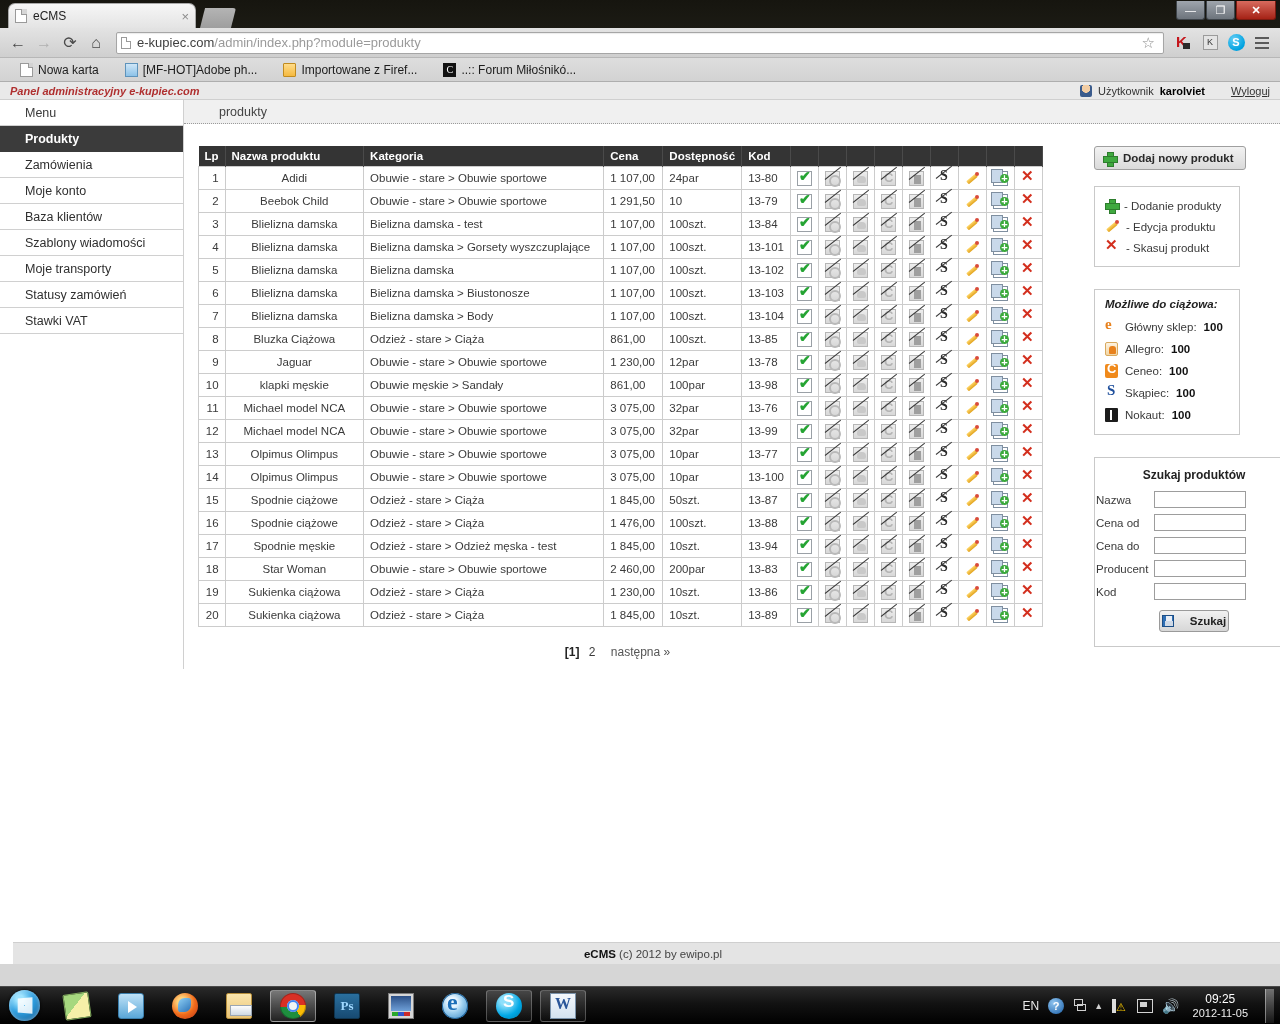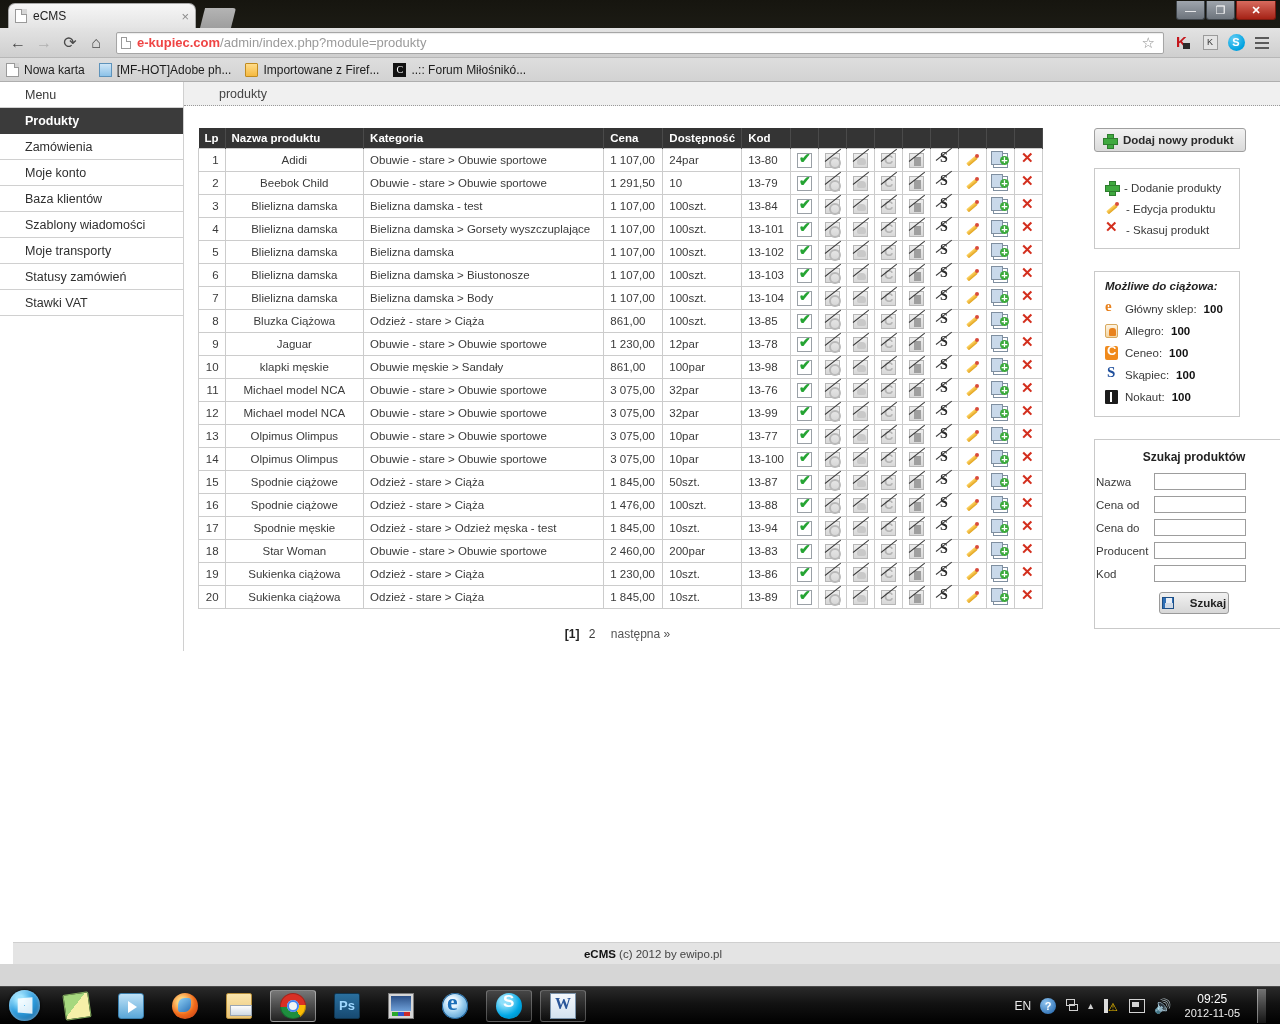--- a/index.html
+++ b/index.html
@@ -96,21 +96,21 @@
   }
   .omnibox .page-icon{
     width:10px; height:12px; background:#fff; border:1px solid #9a9a9a;
     margin-right:6px; position:relative;
   }
   .omnibox .page-icon:after{
     content:""; position:absolute; right:-1px; top:-1px; width:4px; height:4px;
     background:#fff; border-left:1px solid #9a9a9a; border-bottom:1px solid #9a9a9a;
   }
   .url{ font-size:13px; color:#9a9a9a; white-space:nowrap; }
-  .url b{ color:#ef4444; font-weight:bold; }
+  .url b{ color:#404040; font-weight:normal; }
   .star{ font-size:15px; color:#8c8c8c; padding:0 4px; }
   .ticon{ width:24px; height:24px; margin-left:2px; display:flex; align-items:center; justify-content:center; }
   .kav{
     width:16px;height:16px;position:relative;
   }
   .kav:before{
     content:"K"; position:absolute; left:0; top:-2px; font-size:15px;
     font-weight:bold; color:#c4161c; font-family:"Liberation Sans", sans-serif;
   }
   .kav:after{
@@ -125,21 +125,21 @@
     width:17px;height:17px;border-radius:50%;
     background:radial-gradient(circle at 35% 30%,#63cdf5 0,#00a2e0 70%);
     color:#fff;font-size:11px;font-weight:bold;text-align:center;line-height:17px;
   }
   .menuicon{ width:14px; }
   .menuicon span{ display:block; height:2px; background:#5a5a5a; margin:3px 0; }
 
   
   .bookmarks{
     height:24px; background:linear-gradient(180deg,#dedede 0,#d2d2d2 100%);
-    border-bottom:1px solid #aeaeae; display:flex; align-items:center; padding:0 6px;
+    border-bottom:1px solid #aeaeae; display:flex; align-items:center; padding:0 20px;gap:12px;
   }
   .bm{ display:flex; align-items:center; margin-right:14px; font-size:12px; color:#1c1c1c; }
   .bm .bmico{ width:13px; height:14px; margin-right:5px; position:relative; }
   .bmico.doc{ background:#fff; border:1px solid #9a9a9a; }
   .bmico.doc:after{ content:""; position:absolute; right:-1px; top:-1px; width:4px;height:4px;
       background:#d2d2d2; border-left:1px solid #9a9a9a;border-bottom:1px solid #9a9a9a; }
   .bmico.ps{
     background:linear-gradient(180deg,#cfe6f7 0,#8cc2e8 100%);
     border:1px solid #5e93bb;
   }
@@ -469,21 +469,21 @@
     box-shadow:inset 0 0 0 1px rgba(0,0,0,.25);
   }
   .gl-chrome:after{
     content:""; position:absolute; left:7px; top:7px; width:12px; height:12px;
     border-radius:50%; background:#f1f3f4; box-shadow:inset 0 0 0 2px #4285f4;
   }
   .gl-ps{
     background:linear-gradient(180deg,#2a6f9e 0,#174a72 100%);
     border:1px solid #0f3550; border-radius:2px;
     color:#9fd8ff; font-size:13px; font-weight:bold; text-align:center; line-height:24px;
-    font-family:Liberation Sans, sans-serif;
+    font-family:Liberation Serif, serif;
   }
   .gl-video{
     background:#d6d6d6; border:1px solid #7c7c7c;
   }
   .gl-video:before{
     content:""; position:absolute; left:2px; top:2px; right:2px; height:15px;
     background:linear-gradient(180deg,#2b4f86 0,#6fa0d8 100%);
   }
   .gl-video:after{
     content:""; position:absolute; left:3px; bottom:2px; width:18px; height:4px;
@@ -510,21 +510,21 @@
     background:linear-gradient(180deg,#f4f8fc 0,#d4e2ef 100%);
     border:1px solid #7b93ab;
   }
   .gl-word:after{
     content:"W"; position:absolute; left:4px; top:1px; font-size:16px; font-weight:bold;
     color:#2a5699; font-family:"Liberation Serif",serif;
   }
 
   #tray{
     margin-left:auto; display:flex; align-items:center; gap:9px;
-    padding-right:14px; color:#e6e6e6; font-size:11.5px;
+    padding-right:6px; color:#e6e6e6; font-size:11.5px;
   }
   .tr-lang{ font-size:12px; color:#eaeaea; }
   .tr-help{
     width:16px;height:16px;border-radius:50%;
     background:radial-gradient(circle at 35% 30%,#8fc4ef 0,#1a5fa8 100%);
     color:#fff;font-size:11px;font-weight:bold;text-align:center;line-height:16px;
   }
   .tr-stack{ width:12px; position:relative; height:16px; color:#cfcfcf; }
   .tr-stack:before{
     content:""; position:absolute; left:1px; top:1px; width:7px; height:5px;
@@ -620,20 +620,31 @@
       <span>Importowane z Firef...</span>
     </div>
     <div class="bm">
       <span class="bmico forum">C</span>
       <span>..:: Forum Miłośnikó...</span>
     </div>
   </div>
 
   <div id="page">
 
+    <div class="adminbar">
+      <span class="brand">Panel administracyjny e-kupiec.com</span>
+      <span class="userbox">
+        <span class="who">
+          <span class="avatar"></span>
+          <span>Użytkownik</span>
+          <b>karolviet</b>
+        </span>
+        <a class="logout" href="#">Wyloguj</a>
+      </span>
+    </div>
 
     <div class="layout">
 
       <div class="sidebar-wrap">
         <div class="sidebar">
           <div class="side-item header">Menu</div>
           <div class="side-item active">Produkty</div>
           <div class="side-item">Zamówienia</div>
           <div class="side-item">Moje konto</div>
           <div class="side-item">Baza klientów</div>

